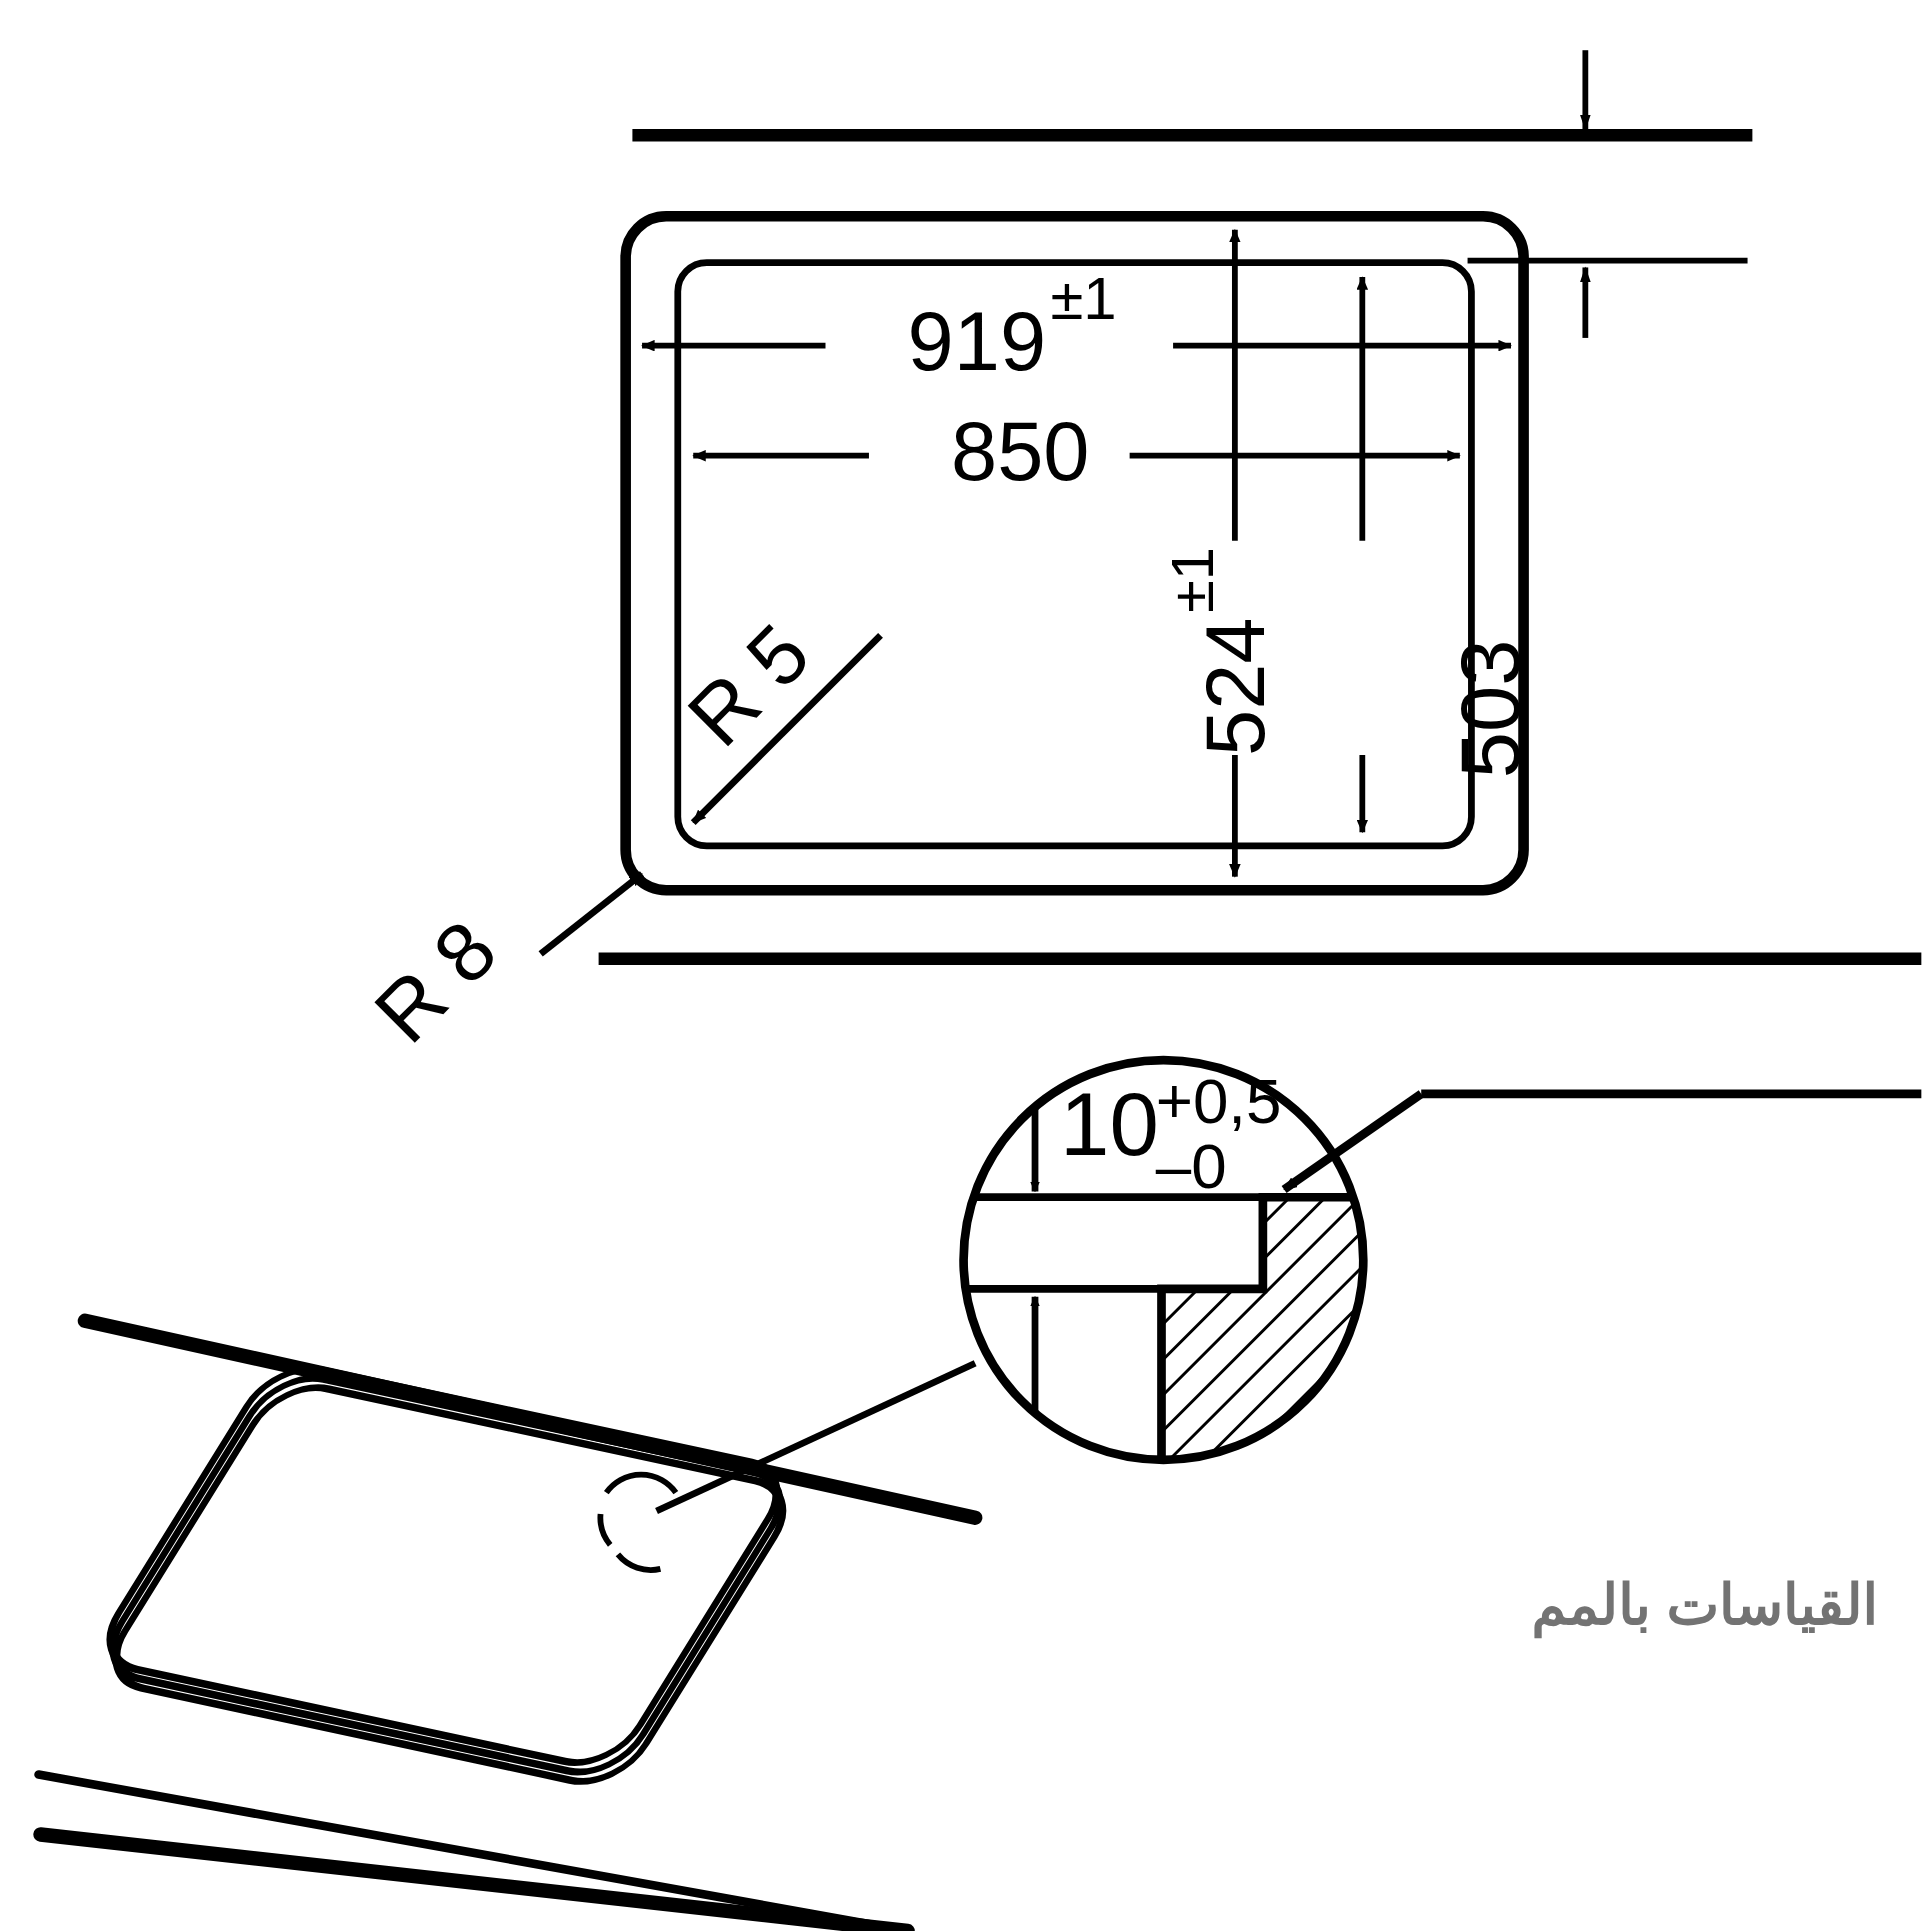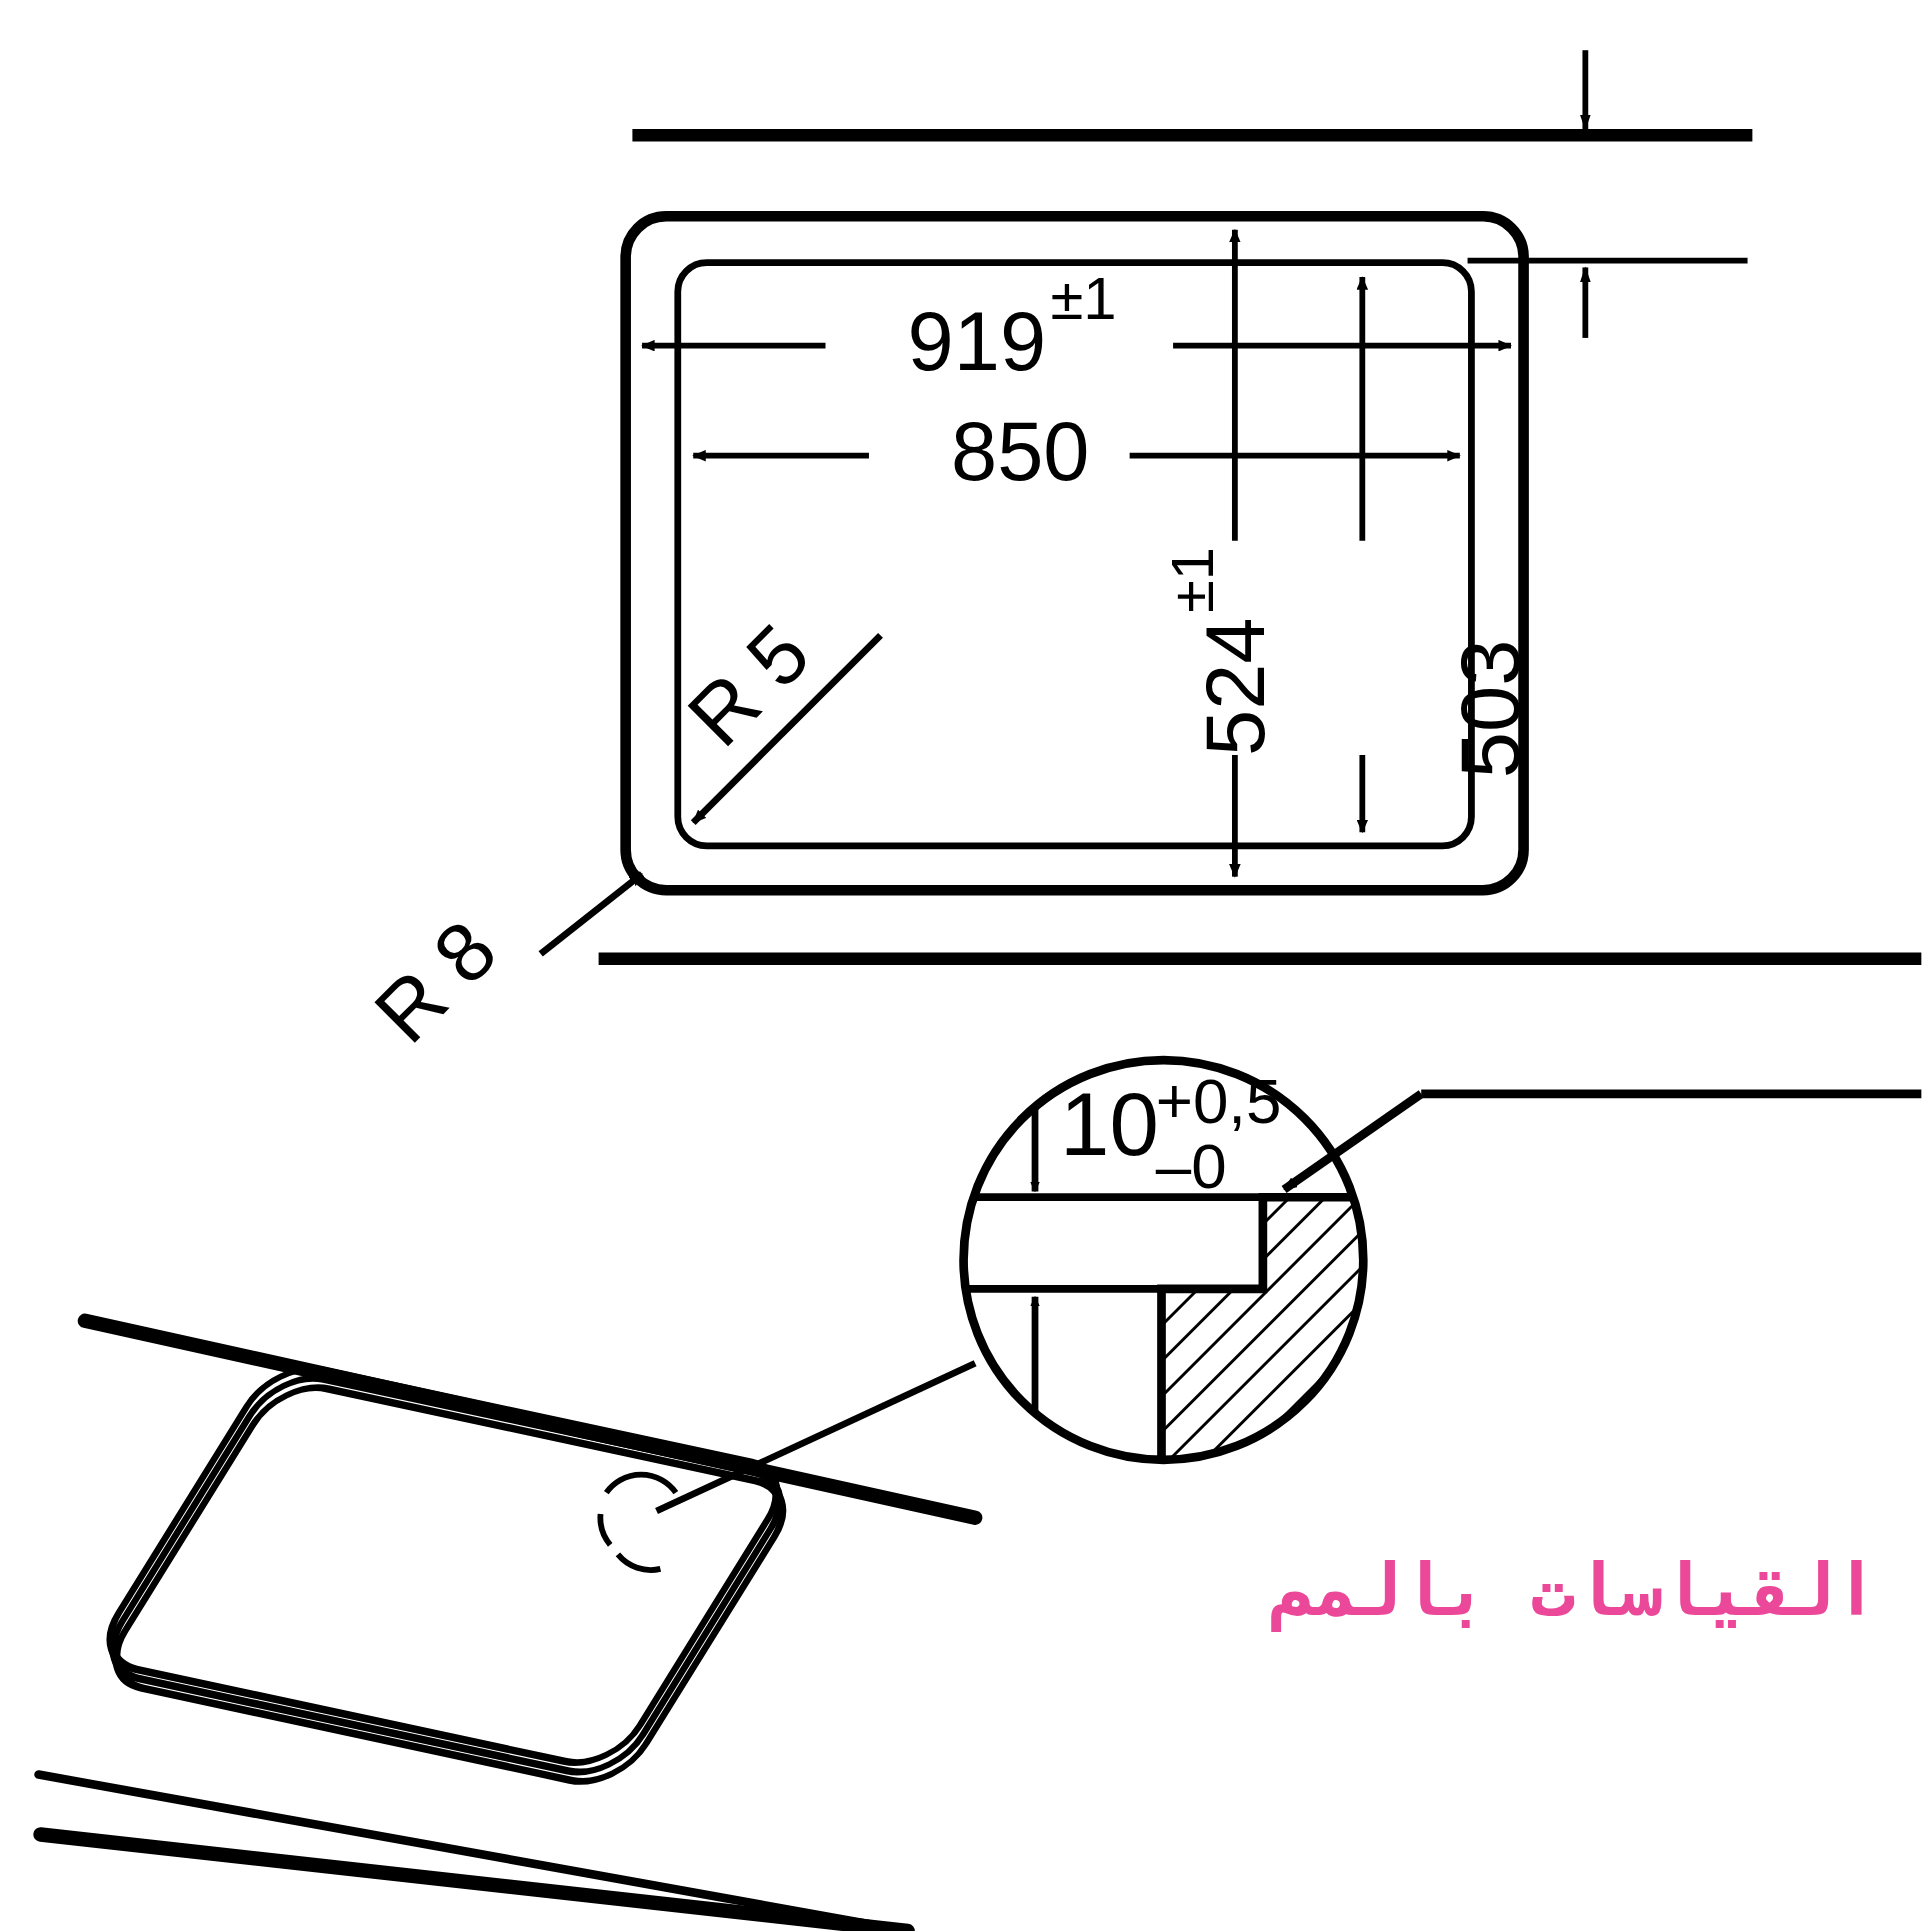--- a/index.html
+++ b/index.html
@@ -29,24 +29,24 @@
   }
   .dim-text {
     font-family: "Liberation Sans", sans-serif;
     font-weight: 400;
     fill: #000000;
   }
   .arabic-note {
     position: absolute;
     right: 53px;
     bottom: 21px;
-    font-family: Liberation Mono, monospace;
-    font-size: 72px;
+    font-family: Liberation Sans, sans-serif;
+    font-size: 56px;
     font-weight: 700;
-    color: #ec4899;
+    color: #737373;
     direction: rtl;
     unicode-bidi: bidi-override;
     white-space: nowrap;
     letter-spacing: 0px;
   }
 </style>
 </head>
 <body>
 
 <div id="drawing-root">

